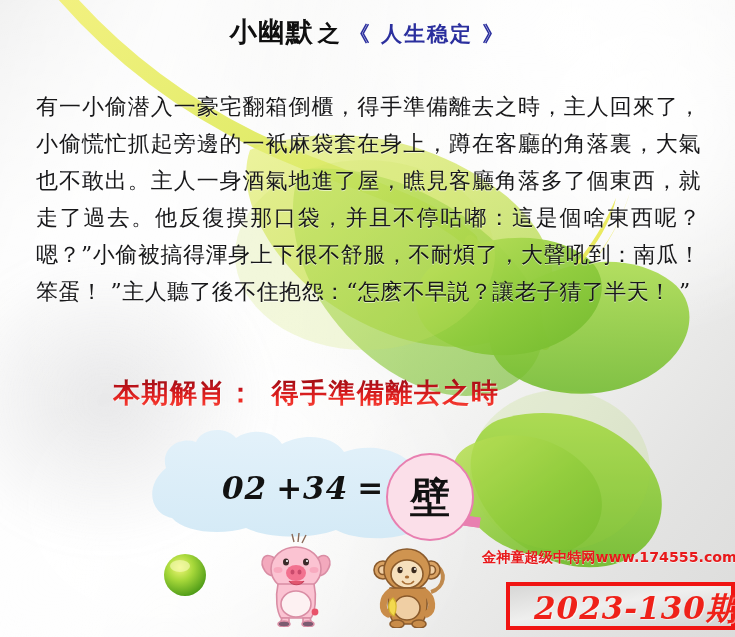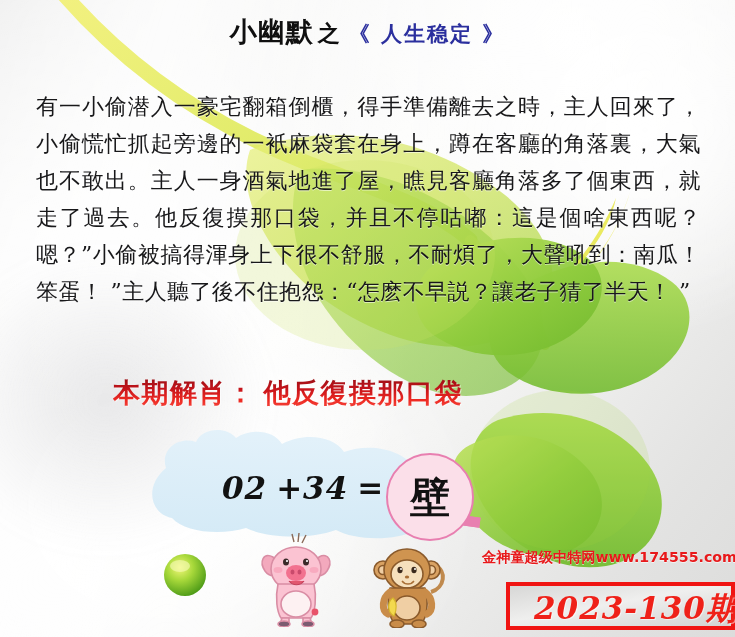--- a/index.html
+++ b/index.html
@@ -76,21 +76,21 @@
   
   .hint-line{
     position:absolute;left:113px;top:375px;white-space:nowrap;
     font-family:"DejaVu Sans","Liberation Sans",sans-serif;
     font-size:27px;font-weight:bold;letter-spacing:1.5px;
     background:linear-gradient(180deg,#8d0d12 0%,#c4141b 38%,#ee2a22 70%,#f4514a 100%);
     -webkit-background-clip:text;background-clip:text;
     color:#cf1118;-webkit-text-fill-color:transparent;
     filter:drop-shadow(1px 1px 0 rgba(255,255,255,.55));
   }
-  .hint-label{margin-right:8px;}
+  .hint-label{margin-right:16px;}
 
   
   .cloud{position:absolute;left:138px;top:424px;width:330px;height:122px;pointer-events:none;}
 
   
   .equation{
     position:absolute;left:222px;top:470px;white-space:nowrap;
     font-family:"DejaVu Serif","Liberation Serif",serif;
     font-style:italic;font-weight:bold;
     font-size:31px;color:#121212;letter-spacing:1px;
@@ -207,21 +207,21 @@
     <ellipse cx="560" cy="470" rx="90" ry="80" fill="#9fd23f" opacity=".16"></ellipse>
   </svg>
 
   <div class="title-row">
     <span class="title-main">小幽默</span><span class="title-zhi">之</span><span class="title-sub">《 人生稳定 》</span>
   </div>
 
   <div class="story">有一小偷潜入一豪宅翻箱倒櫃，得手準備離去之時，主人回來了，小偷慌忙抓起旁邊的一衹麻袋套在身上，蹲在客廳的角落裏，大氣也不敢出。主人一身酒氣地進了屋，瞧見客廳角落多了個東西，就走了過去。他反復摸那口袋，并且不停咕嘟：這是個啥東西呢？嗯？”小偷被搞得渾身上下很不舒服，不耐煩了，大聲吼到：南瓜！笨蛋！ ”主人聽了後不住抱怨：“怎麽不早説？讓老子猜了半天！ ”</div>
 
   <div class="hint-line">
-    <span class="hint-label">本期解肖：</span><span>他反復摸那口袋</span>
+    <span class="hint-label">本期解肖：</span><span>得手準備離去之時</span>
   </div>
 
   <svg class="cloud" viewBox="0 0 330 122" xmlns="http://www.w3.org/2000/svg">
     <defs>
       <linearGradient id="cloudG" x1="0" y1="0" x2="0" y2="1">
         <stop offset="0%" stop-color="#e2f1fa"></stop>
         <stop offset="100%" stop-color="#d2e9f6"></stop>
       </linearGradient>
     </defs>
     <path d="M28,44 C22,26 40,12 58,18 C64,4 88,2 98,14 C112,4 136,6 144,20

